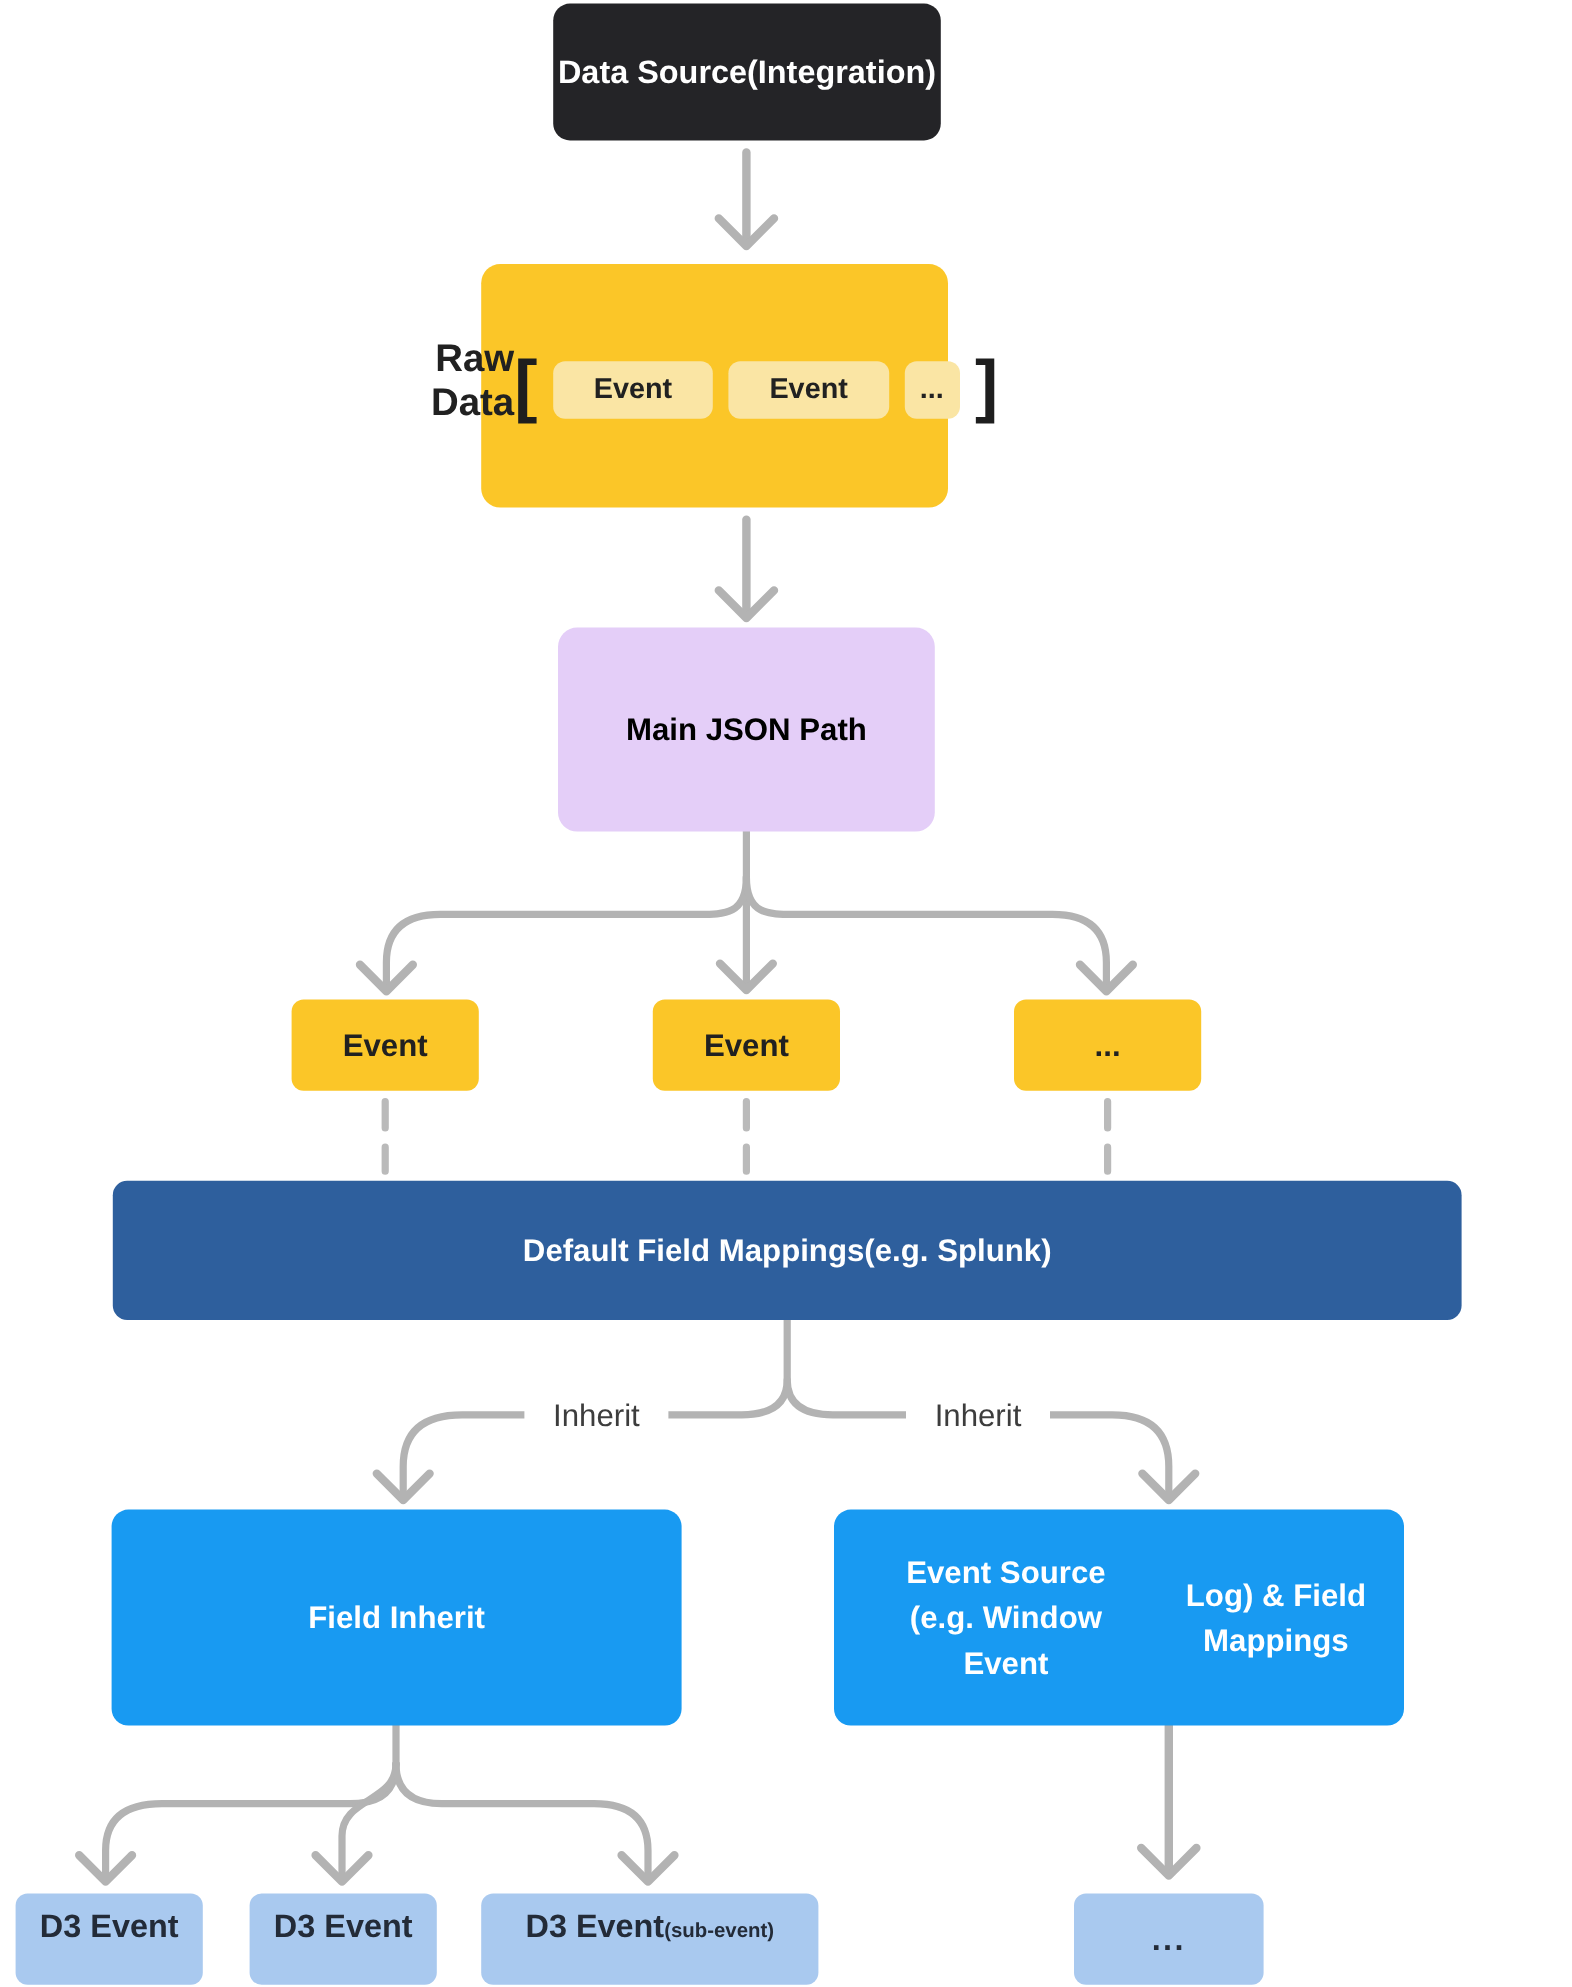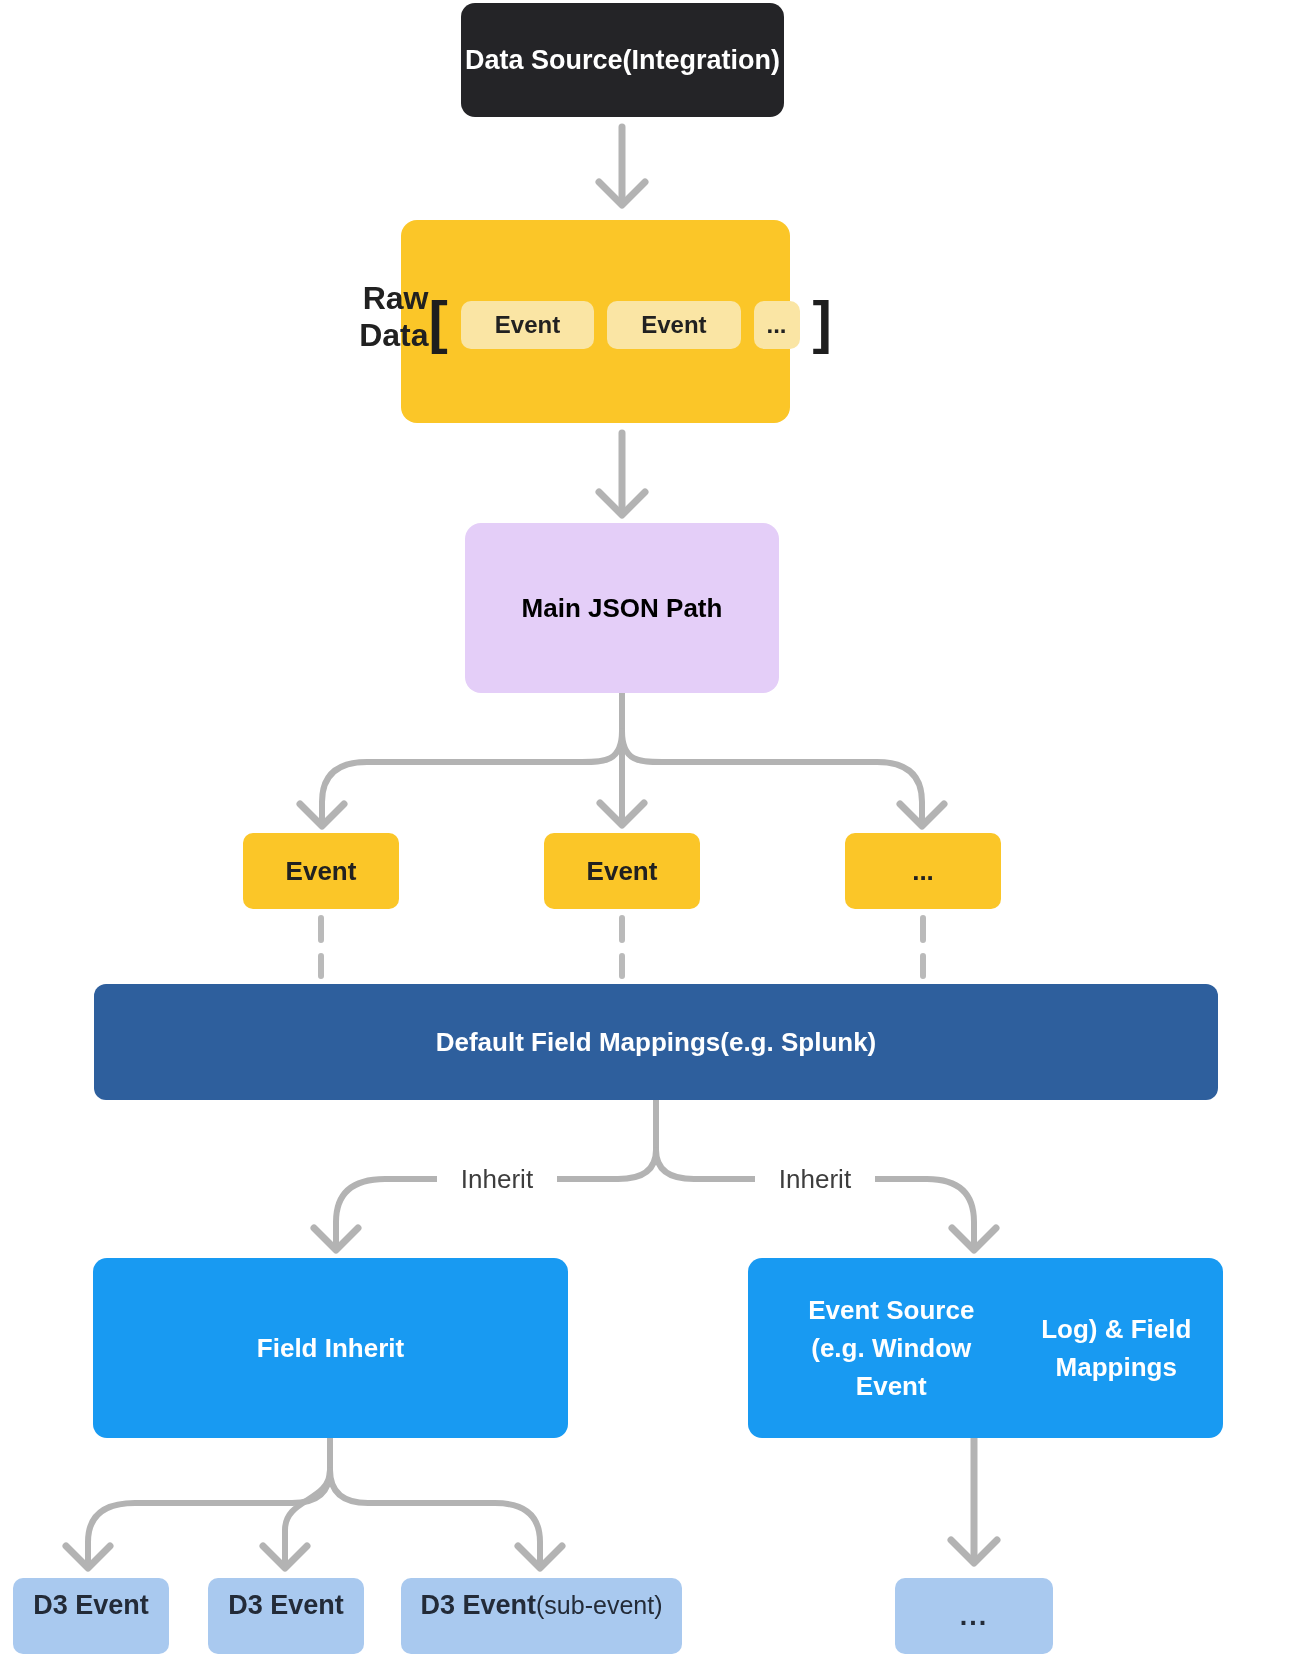--- a/index.html
+++ b/index.html
@@ -22,26 +22,26 @@
   
   .event-box{top:833px;width:156px;height:76px;border-radius:10px;background:var(--c-yellow);color:var(--c-ink);font-weight:700;font-size:26px;}
   .event-1{left:243px;} .event-2{left:544px;} .event-3{left:845px;}
   
   .mappings-bar{left:94px;top:984px;width:1124px;height:116px;border-radius:12px;background:var(--c-darkblue);color:#fff;font-weight:700;font-size:26px;line-height:37px;}
   
   .inherit-label{position:absolute;top:1162px;width:120px;height:34px;display:flex;align-items:center;justify-content:center;font-size:26px;color:var(--c-inherit);background:#fff;}
   .inherit-left{left:437px;} .inherit-right{left:755px;}
   
   .event-source{top:1258px;width:475px;height:180px;border-radius:14px;background:var(--c-blue);color:#fff;font-weight:700;font-size:26px;line-height:38px;padding:0 30px;}
-  .event-source.left{left:93px;} .event-source.right{left:748px;gap:35px;}
+  .event-source.left{left:93px;} .event-source.right{left:695px;gap:35px;}
   
   .d3-box{top:1578px;height:76px;border-radius:10px;background:var(--c-lightblue);color:var(--c-ink2);font-weight:700;font-size:27px;flex-direction:row;align-items:baseline;padding-top:12px;}
   .d3-box .inner{display:flex;align-items:baseline;}
   .d3-1{left:13px;width:156px;} .d3-2{left:208px;width:156px;} .d3-3{left:401px;width:281px;}
-  .d3-suffix{font-size:25px;font-weight:400;}
+  .d3-suffix{font-size:17px;font-weight:700;}
   .dots-box{left:895px;top:1578px;width:158px;height:76px;border-radius:10px;background:var(--c-lightblue);color:var(--c-ink2);font-weight:700;font-size:27px;letter-spacing:2px;}
   
   svg.wires{position:absolute;left:0;top:0;pointer-events:none;}
   .wire{fill:none;stroke:var(--c-arrow);stroke-linecap:round;stroke-linejoin:round;}
   .shaft{stroke-width:7px;}
   .branch{stroke-width:6px;}
   .chev{stroke-width:7px;fill:none;stroke:var(--c-arrow);stroke-linecap:round;stroke-linejoin:round;}
   .dashline{stroke:var(--c-dash);stroke-width:6px;stroke-linecap:round;stroke-dasharray:22 16;fill:none;}
 </style>
 </head>

